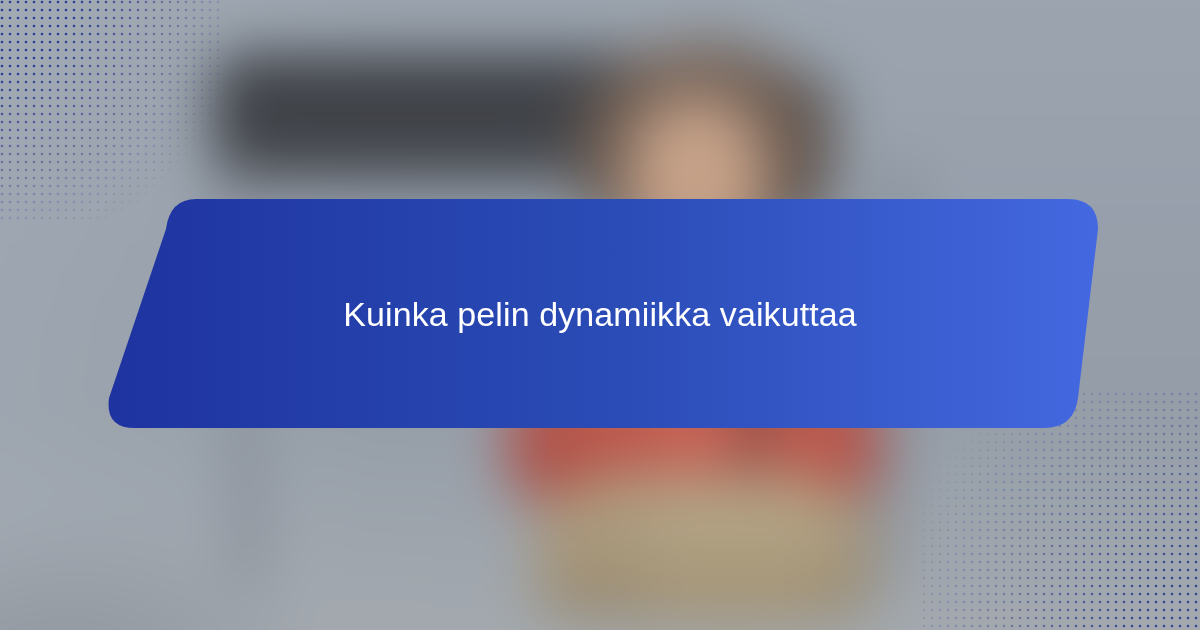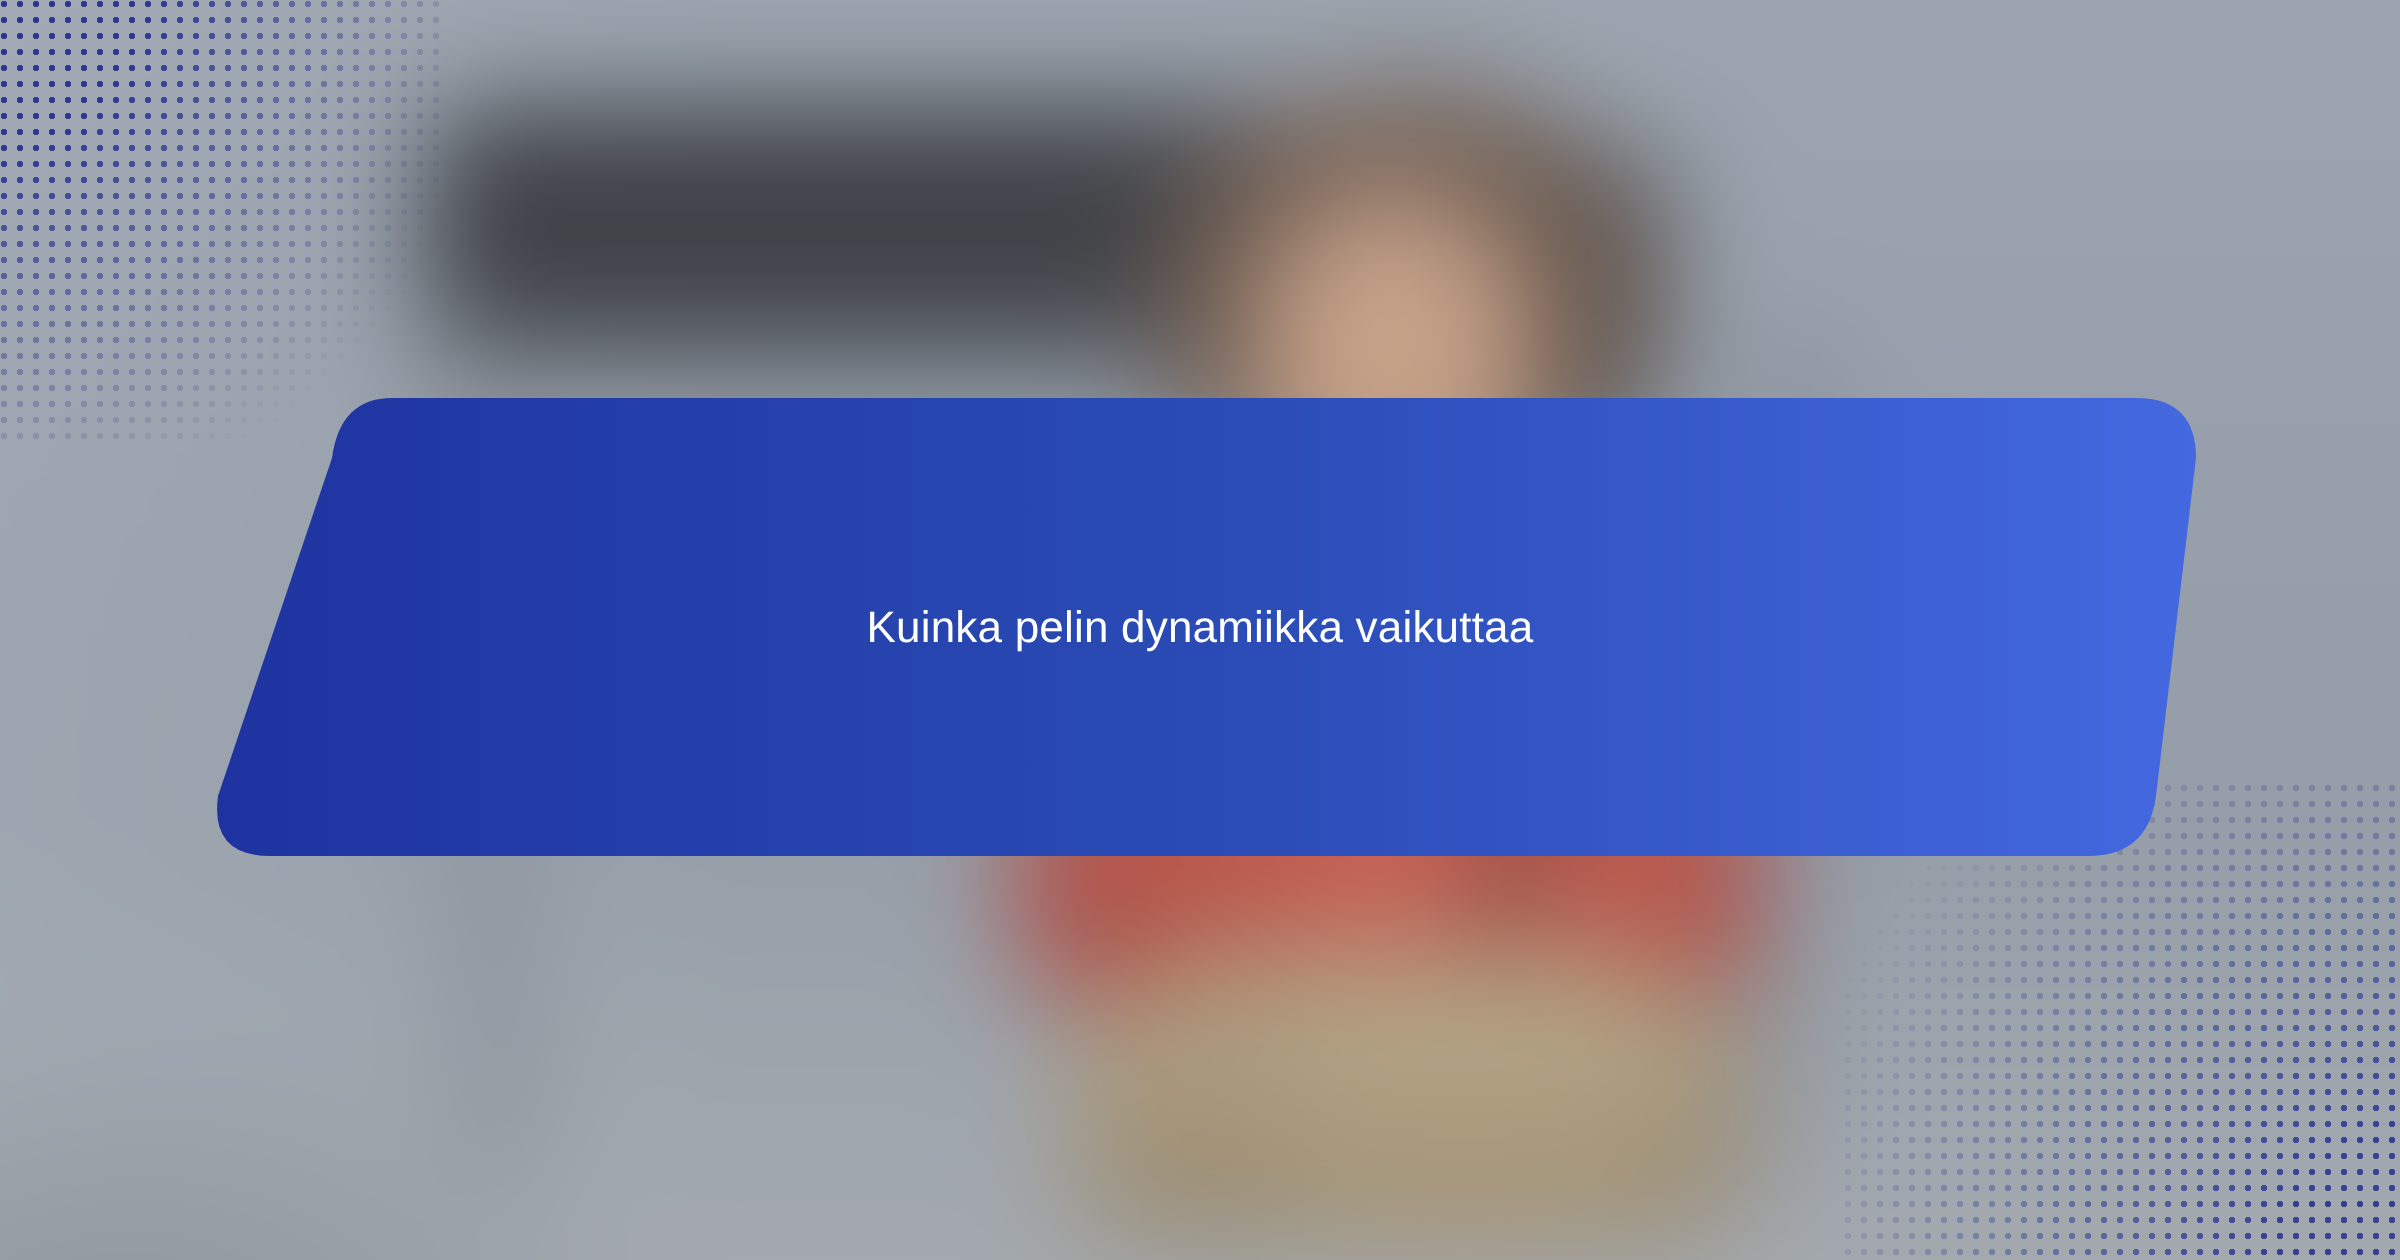--- a/index.html
+++ b/index.html
@@ -214,21 +214,21 @@
     display: flex;
     flex-direction: column;
     align-items: center;
     justify-content: center;
     gap: 6px;
     text-align: center;
     color: #ffffff;
     pointer-events: none;
   }
   .banner-line {
-    font-size: 22px;
+    font-size: 34px;
     line-height: 54px;
     font-weight: 400;
     letter-spacing: .1px;
     white-space: nowrap;
     color: #ffffff;
   }
 </style>
 </head>
 <body>
 

